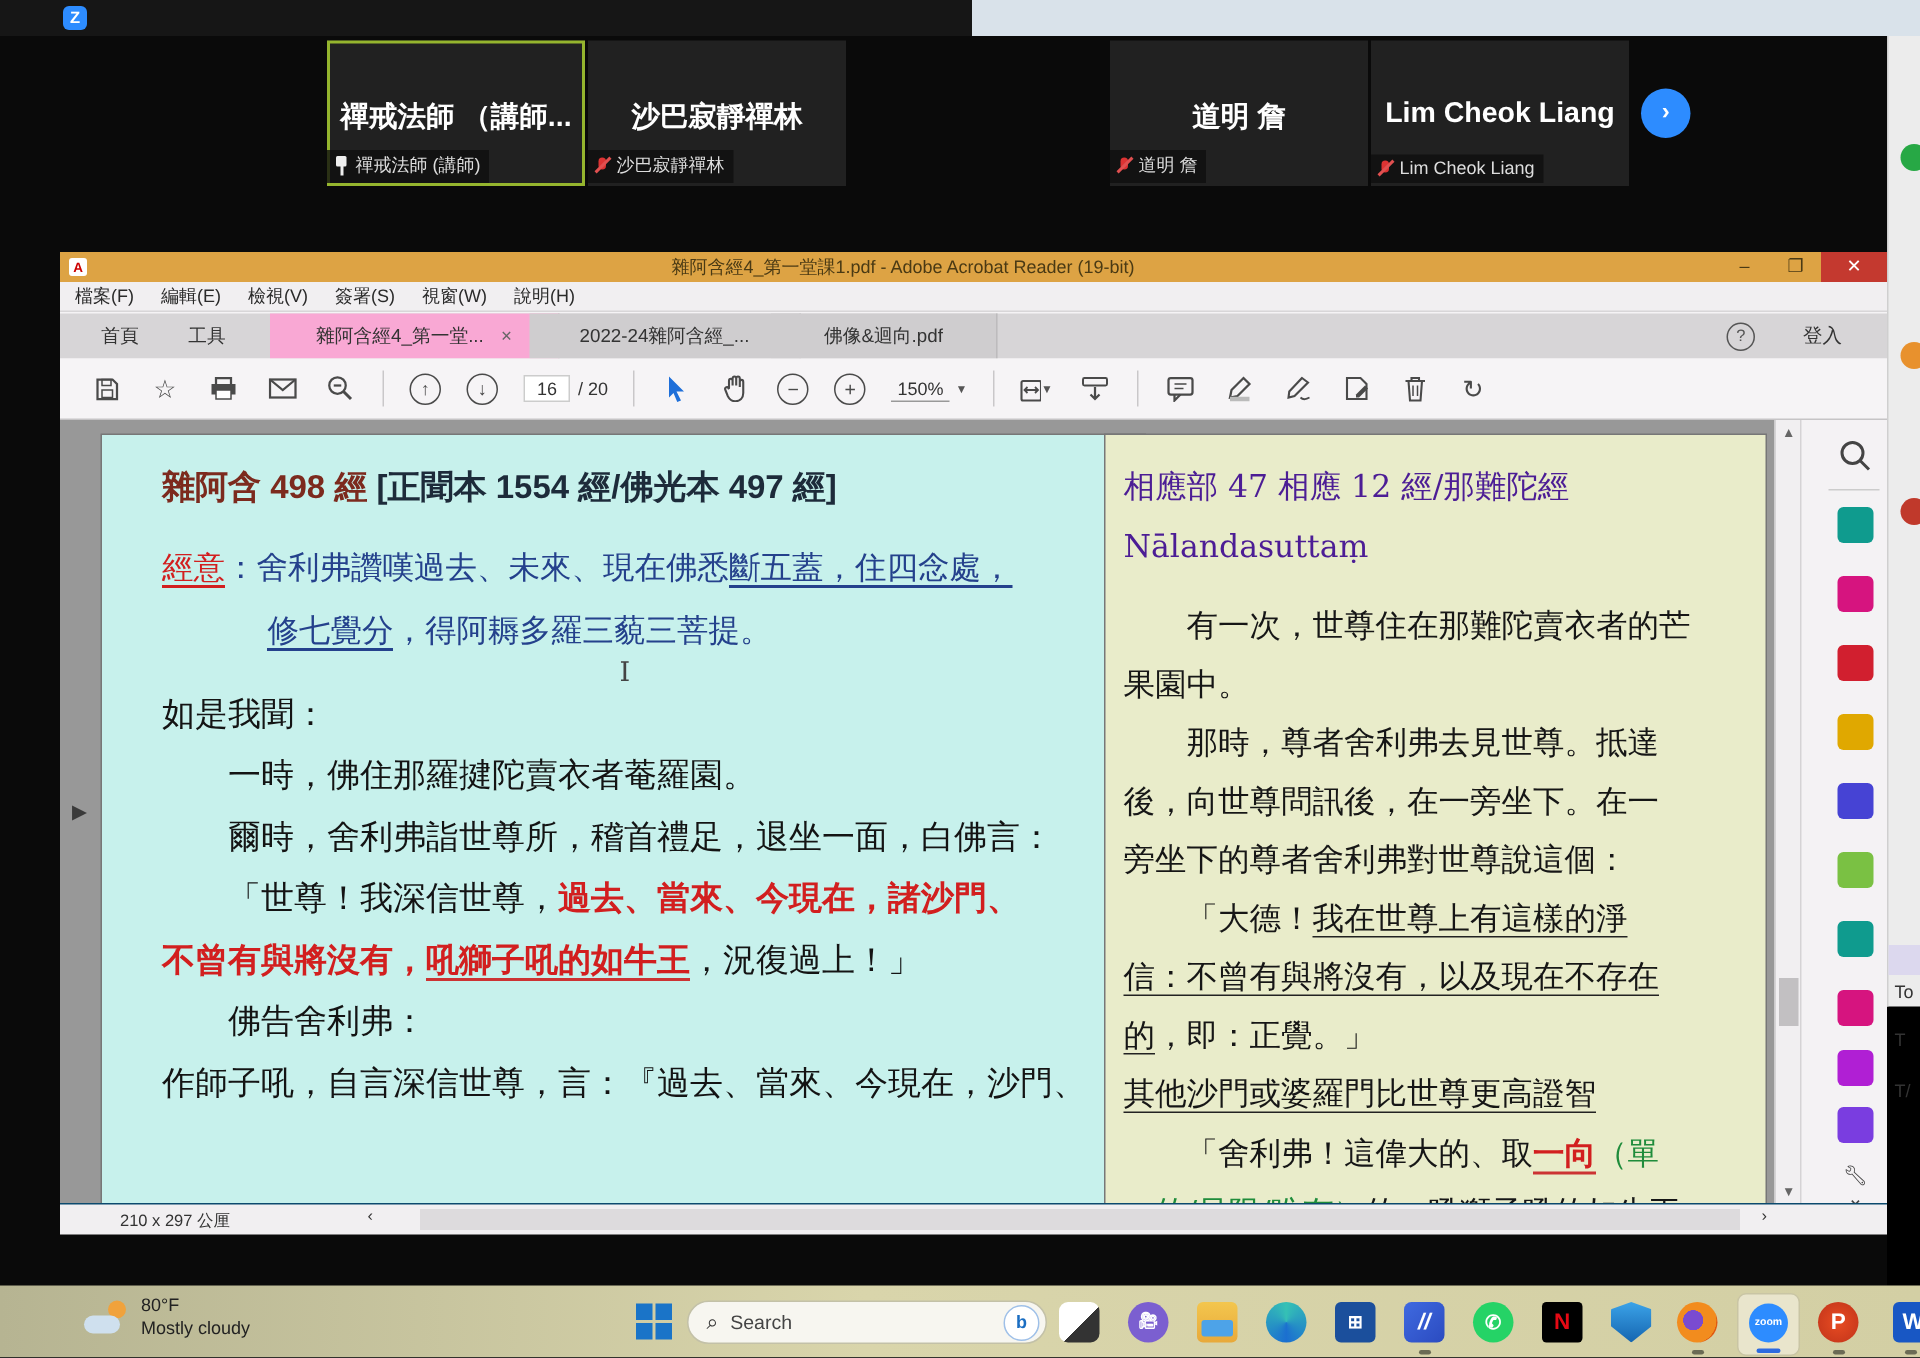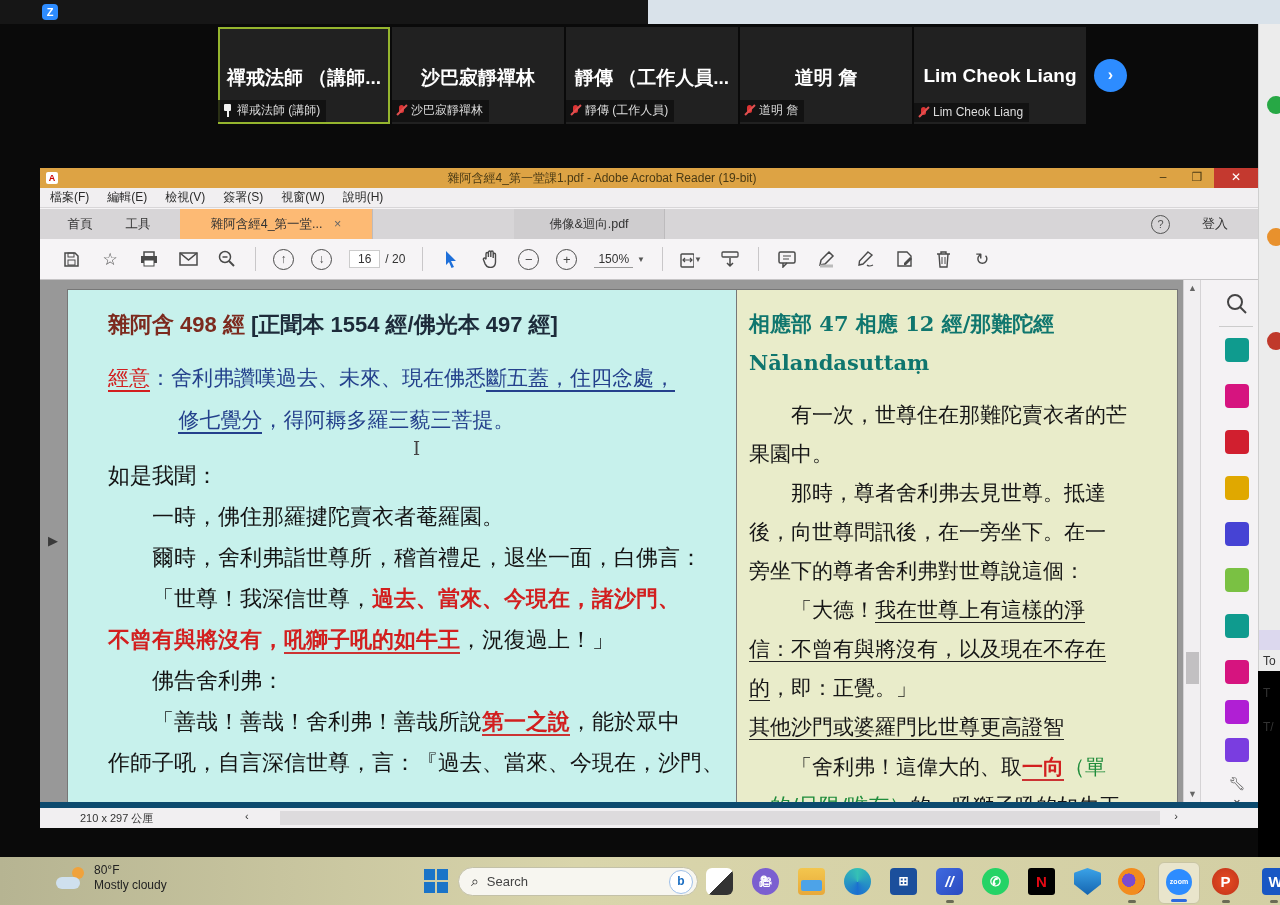--- a/index.html
+++ b/index.html
@@ -34,21 +34,21 @@
   #ac-icon{width:12px;height:12px;background:#fff;margin-left:6px;color:#c00;font-size:9px;font-weight:bold;
            line-height:12px;text-align:center;border-radius:2px;}
   #ac-title{flex:1;text-align:center;font-size:12px;color:#463push podcast0e;color:#4a3a14;}
   .winbtn{width:34px;height:20px;text-align:center;line-height:18px;font-size:12px;color:#4a3a14;}
   .winbtn.close{width:44px;background:#c4392f;color:#fff;}
   #ac-menubar{position:absolute;left:0;top:20px;width:100%;height:20px;background:#f1eff1;border-bottom:1px solid #d8d6d8;
               display:flex;align-items:center;gap:18px;padding-left:10px;box-sizing:border-box;}
   #ac-tabbar{position:absolute;left:0;top:41px;width:100%;height:30px;background:#d7d5d7;}
   .ttab{position:absolute;top:0;height:30px;line-height:30px;font-size:12.5px;color:#333;text-align:center;}
   .doctab{background:#cfcdcf;border-right:1px solid #bdbbbd;padding:0 10px;}
-  .doctab.active{background:#fdba74;}
+  .doctab.active{background:#f9a8d4;}
   #ac-help{position:absolute;right:88px;top:6px;width:17px;height:17px;border:1.5px solid #555;border-radius:50%;
            text-align:center;line-height:16px;font-size:11px;color:#555;}
   #ac-signin{position:absolute;right:30px;top:6px;font-size:13px;color:#333;}
   #ac-toolbar{position:absolute;left:0;top:71px;width:100%;height:41px;background:#f6f4f6;border-bottom:1px solid #c6c4c6;
               display:flex;align-items:center;gap:17px;padding-left:20px;box-sizing:border-box;}
   .tbi{width:22px;height:22px;display:flex;align-items:center;justify-content:center;color:#4a4a4a;font-size:17px;}
   .tbi svg{display:block;}
   .tbsep{width:1px;height:24px;background:#c9c7c9;}
   #pagebox{display:flex;align-items:center;gap:5px;font-size:12px;color:#333;}
   #pagebox .cur{border-bottom:1px solid #999;padding:1px 8px;background:#fff;border:1px solid #ccc;}
@@ -63,41 +63,41 @@
   .textcol{padding:14px 12px 0 12px;}
   #page-left .line{font-size:22px;line-height:41px;color:#111;font-family:"Liberation Sans",sans-serif;white-space:nowrap;}
   #page-right .line{font-size:21px;line-height:39px;color:#161616;font-family:"DejaVu Serif",serif;white-space:nowrap;}
   .line.ind2{text-indent:2em;}
   .line.ind3{text-indent:3.2em;}
   .line.gap{margin-top:14px;}
   .l-title{font-size:23px;margin-bottom:12px;}
   .r-title{font-weight:bold;color:#a34a1c;font-size:20px;line-height:34px;}
   .seg.maroon{color:#7c2a1e;font-weight:bold;}
   .seg.dk{color:#1d2b3a;font-weight:bold;}
-  .seg.brown{color:#0f766e;font-weight:bold;}
+  .seg.brown{color:#4c1d95;font-weight:normal;}
   .seg.b{color:#24418c;font-family:"DejaVu Serif",serif;font-size:21px;}
   .seg.bu{color:#24418c;font-family:"DejaVu Serif",serif;font-size:21px;border-bottom:2px solid #24418c;}
   .seg.ru{color:#d21f1f;font-family:"DejaVu Serif",serif;font-size:21px;border-bottom:2px solid #d21f1f;}
   .seg.k2{color:#141414;}
   .seg.r{color:#d21f1f;font-weight:bold;}
   .seg.ru2{color:#d21f1f;font-weight:bold;border-bottom:2px solid #c33;}
   .seg.k{color:#161616;}
   .seg.ku{color:#161616;border-bottom:1.5px solid #222;}
   .seg.g{color:#1f8c3b;}
   #ibeam{position:absolute;left:345px;top:148px;color:#444;font-size:18px;font-family:"DejaVu Serif",serif;}
   .nav-arrow{position:absolute;color:#3a3a3a;font-size:13px;}
   
   #vscroll{position:absolute;left:1143px;top:0;width:17px;height:522px;background:#f1eff1;border-left:1px solid #d5d3d5;}
   #vscroll .arr{position:absolute;left:0;width:17px;text-align:center;font-size:9px;color:#666;}
   #vscroll .thumb{position:absolute;left:2px;top:372px;width:13px;height:32px;background:#c2c0c2;}
   #toolspanel{position:absolute;left:1160px;top:0;width:58px;height:522px;background:#f4f2f4;border-left:1px solid #d5d3d5;}
   .tp-ic{position:absolute;left:24px;width:24px;height:24px;border-radius:4px;}
   .tp-div{position:absolute;left:18px;width:34px;height:1px;background:#ccc;}
   
-  #ac-status{position:absolute;left:0;top:634px;width:100%;height:20px;background:#f1eff1;border-top:6px solid #0c4a6e;
+  #ac-status{position:absolute;left:0;top:634px;width:100%;height:20px;background:#f1eff1;border-top:1px solid #0c4a6e;
              font-size:11px;color:#333;}
   #hthumb{position:absolute;left:240px;top:3px;width:880px;height:14px;background:#dddbdd;}
   
   #sliver{position:absolute;left:1258px;top:24px;width:22px;height:647px;background:#ececec;border-left:1px solid #cfcfcf;}
   .badge{position:absolute;left:8px;width:18px;height:18px;border-radius:50%;}
   #sliver .selrow{position:absolute;left:0;top:606px;width:22px;height:20px;background:#dcd8ee;}
   #sliver .frag{position:absolute;left:4px;font-size:12px;color:#333;}
   
   #taskbar{position:absolute;left:0;top:857px;width:1280px;height:48px;
            background:linear-gradient(90deg,#b6b492,#d9d5ab 45%,#d3cfa4);display:flex;align-items:center;}
@@ -141,27 +141,20 @@
           <span>禪戒法師 (講師)</span>
         </div>
     </div>
     <div class="tile" style="left:392px">
       <div class="big">沙巴寂靜禪林</div>
       <div class="chip">
           <span class="mic-off"></span>
           <span>沙巴寂靜禪林</span>
         </div>
     </div>
-    <div class="tile" style="left:566px">
-      <div class="big">靜傳 （工作人員...</div>
-      <div class="chip">
-          <span class="mic-off"></span>
-          <span>靜傳 (工作人員)</span>
-        </div>
-    </div>
     <div class="tile" style="left:740px">
       <div class="big">道明 詹</div>
       <div class="chip">
           <span class="mic-off"></span>
           <span>道明 詹</span>
         </div>
     </div>
     <div class="tile" style="left:914px">
       <div class="big">Lim Cheok Liang</div>
       <div class="chip">
@@ -188,20 +181,21 @@
       <span>視窗(W)</span>
       <span>說明(H)</span>
     </div>
     <div id="ac-tabbar">
       <div class="ttab" style="left:18px;width:44px">首頁</div>
       <div class="ttab" style="left:76px;width:44px">工具</div>
       <div class="ttab doctab active" style="left:140px;width:172px">
         <span>雜阿含經4_第一堂...</span>
         <span style="margin-left:8px;color:#666">×</span>
       </div>
+      <div class="ttab doctab" style="left:313px;width:160px">2022-24雜阿含經_...</div>
       <div class="ttab doctab" style="left:474px;width:130px">佛像&amp;迴向.pdf</div>
       <div id="ac-help">?</div>
       <div id="ac-signin">登入</div>
     </div>
     <div id="ac-toolbar">
       <span class="tbi">
           <svg width="17" height="17">
             <path d="M2 2h10l3 3v10H2z" fill="none" stroke="#4a4a4a" stroke-width="1.5"></path>
             <rect x="5" y="9" width="7" height="5" fill="none" stroke="#4a4a4a"></rect>
             <rect x="5" y="2" width="6" height="4" fill="none" stroke="#4a4a4a"></rect>
@@ -307,21 +301,20 @@
         <div class="textcol">
             <div class="line l-title"><span class="seg maroon">雜阿含 498 經 </span><span class="seg dk">[正聞本 1554 經/佛光本 497 經]</span></div>
             <div class="line "><span class="seg ru">經意</span><span class="seg b">：舍利弗讚嘆過去、未來、現在佛悉</span><span class="seg bu">斷五蓋，住四念處，</span></div>
             <div class="line ind3"><span class="seg bu">修七覺分</span><span class="seg b">，得阿耨多羅三藐三菩提。</span></div>
             <div class="line gap"><span class="seg k2">如是我聞：</span></div>
             <div class="line ind2"><span class="seg k2">一時，佛住那羅揵陀賣衣者菴羅園。</span></div>
             <div class="line ind2"><span class="seg k2">爾時，舍利弗詣世尊所，稽首禮足，退坐一面，白佛言：</span></div>
             <div class="line ind2"><span class="seg k2">「世尊！我深信世尊，</span><span class="seg r">過去、當來、今現在，諸沙門、</span></div>
             <div class="line "><span class="seg r">不曾有與將沒有，</span><span class="seg ru2">吼獅子吼的如牛王</span><span class="seg k2">，況復過上！」</span></div>
             <div class="line ind2"><span class="seg k2">佛告舍利弗：</span></div>
-            <div class="line ind2"><span class="seg k2">「善哉！善哉！舍利弗！善哉所說</span><span class="seg ru2">第一之說</span><span class="seg k2">，能於眾中</span></div>
             <div class="line "><span class="seg k2">作師子吼，自言深信世尊，言：『過去、當來、今現在，沙門、</span></div>
           </div>
         <div id="ibeam">I</div>
       </div>
       <div class="page" id="page-right">
         <div class="textcol">
             <div class="line r-title"><span class="seg brown">相應部 47 相應 12 經/那難陀經</span></div>
             <div class="line r-title"><span class="seg brown">Nālandasuttaṃ</span></div>
             <div class="line ind2 gap"><span class="seg k">有一次，世尊住在那難陀賣衣者的芒</span></div>
             <div class="line "><span class="seg k">果園中。</span></div>

